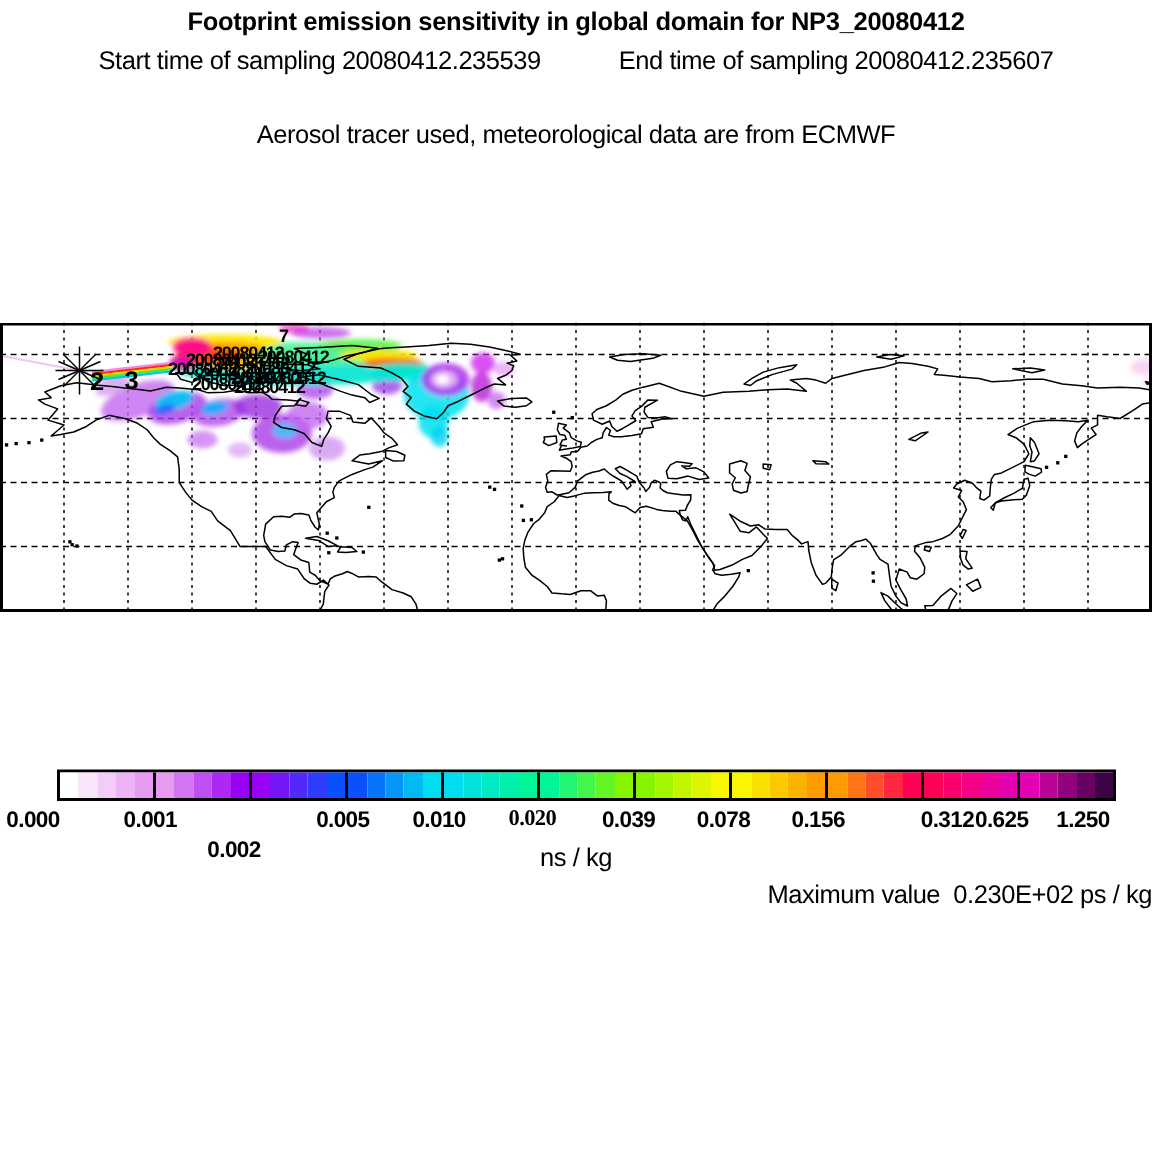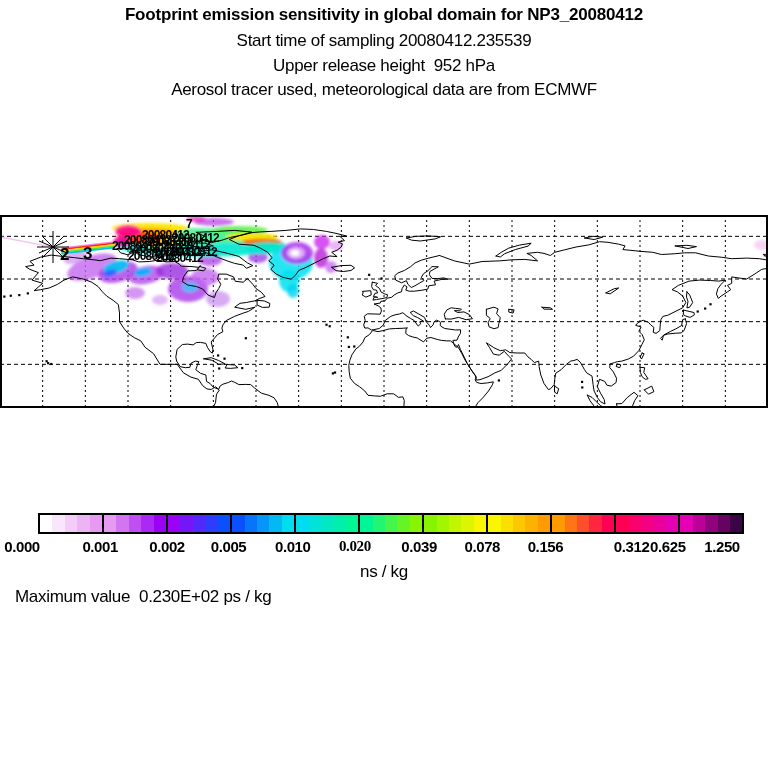--- a/index.html
+++ b/index.html
@@ -9,32 +9,32 @@
   #title{top:5px;font-size:17px;font-weight:bold;letter-spacing:-0.2px;}
   #line2{top:31px;font-size:17px;gap:52px;letter-spacing:-0.3px;}
   #line3{top:56px;font-size:17px;gap:46px;letter-spacing:-0.3px;}
   #line4{top:80px;font-size:17px;letter-spacing:-0.3px;}
   #map-wrap{top:215px;left:0;width:768px;height:193px;}
   #colorbar{top:513px;left:38px;width:706px;height:21px;box-sizing:border-box;border:2px solid #000;display:flex;}
   #colorbar .cell{flex:1 1 auto;height:100%;}
   .seg-border{border-left:2px solid #000;}
   .tick{position:absolute;top:538px;transform:translateX(-50%);font-size:15px;font-weight:bold;letter-spacing:-0.4px;white-space:nowrap;}
   #units{top:562px;left:0;right:0;text-align:center;font-size:17px;letter-spacing:-0.3px;}
-  #maxline{top:587px;left:0;right:0;text-align:left;font-size:17px;white-space:pre;letter-spacing:-0.3px;padding-left:15px;}
+  #maxline{top:587px;left:0;right:0;text-align:right;font-size:17px;white-space:pre;letter-spacing:-0.3px;}
   svg text{font-family:"Liberation Sans",sans-serif;}
 </style>
 </head>
 <body>
 
 <div id="title" class="abs hline"><span>Footprint emission sensitivity in global domain for NP3_20080412</span></div>
 <div id="line2" class="abs hline">
   <span>Start time of sampling 20080412.235539</span>
+  <span>End time of sampling 20080412.235607</span>
 </div>
 <div id="line3" class="abs hline">
-  <span>Upper release height  952 hPa</span>
 </div>
 <div id="line4" class="abs hline">
   <span>Aerosol tracer used, meteorological data are from ECMWF</span>
 </div>
 
 <div id="map-wrap" class="abs">
   <svg id="map-svg" width="768" height="193" viewBox="0 0 768 193">
     <defs>
       <filter id="soft" x="-50%" y="-50%" width="200%" height="200%">
           <feGaussianBlur stdDeviation="1.6"></feGaussianBlur>
@@ -262,21 +262,21 @@
     <div class="cell" style="background: rgb(230, 0, 180);"></div>
     <div class="cell seg-border" style="background: rgb(230, 0, 180);"></div>
     <div class="cell" style="background: rgb(188, 1, 153);"></div>
     <div class="cell" style="background: rgb(145, 2, 125);"></div>
     <div class="cell" style="background: rgb(103, 2, 98);"></div>
     <div class="cell" style="background: rgb(60, 3, 70);"></div>
   </div>
 <div id="ticks">
     <span class="tick" style="left: 22px; text-align: right;">0.000</span>
     <span class="tick" style="left: 100.182px;">0.001</span>
-    <span class="tick" style="left: 167px;">0.002</span>
+    <span class="tick" style="left: 156px; margin-top: 20px;">0.002</span>
     <span class="tick" style="left: 228.545px;">0.005</span>
     <span class="tick" style="left: 292.727px;">0.010</span>
     <span class="tick" style="left: 354.909px; font-family: Liberation Serif, serif;">0.020</span>
     <span class="tick" style="left: 419.091px;">0.039</span>
     <span class="tick" style="left: 482.273px;">0.078</span>
     <span class="tick" style="left: 545.455px;">0.156</span>
     <span class="tick" style="left: 607.636px; margin-left: 24px;">0.312</span>
     <span class="tick" style="left: 667.818px;">0.625</span>
     <span class="tick" style="left: 722px;">1.250</span>
   </div>

